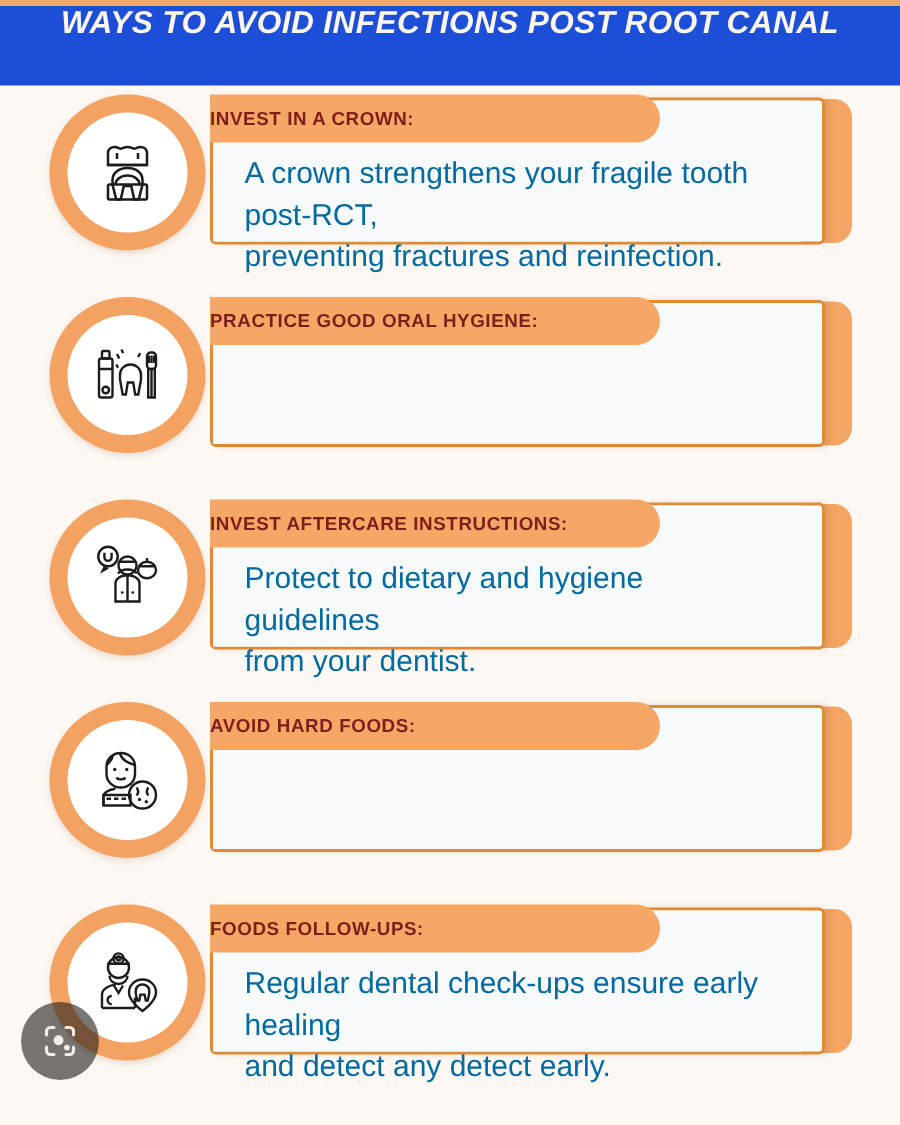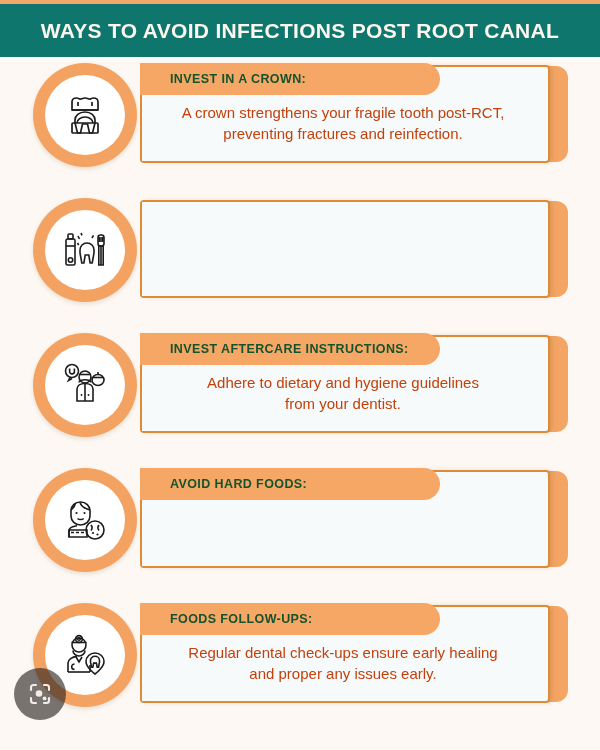--- a/index.html
+++ b/index.html
@@ -7,22 +7,22 @@
     width:600px;height:750px;overflow:hidden;position:relative;
     background:#fdf8f3;
     font-family:"Liberation Sans",sans-serif;
   }
   #page{position:absolute;inset:0;background:#fdf8f3;}
 
   
   .topline{position:absolute;left:0;top:0;width:600px;height:4px;background:#f3a768;}
   .header-band{
     position:absolute;left:0;top:4px;width:600px;height:53px;
-    background:#0f766e;
-    display:flex;align-items:center;justify-content:center;
+    background:#1d4ed8;
+    display:flex;align-items:flex-start;justify-content:center;font-style:italic;
   }
   .header-title{
     color:#fdf6ee;font-size:21px;font-weight:bold;
     letter-spacing:.3px;white-space:nowrap;
     font-family:"Liberation Sans",sans-serif;
     text-align:center;
   }
 
   
   .cards{position:absolute;left:0;top:57px;width:600px;}
@@ -47,27 +47,27 @@
     background:#f7fafb;
   }
   
   .tab{
     position:absolute;left:140px;top:6px;width:300px;height:32px;
     background:#f6a765;
     border-radius:0 16px 16px 0;
     display:flex;align-items:center;
   }
   .tab-label{
-    color:#14532d;font-size:12.5px;font-weight:bold;letter-spacing:.4px;
-    margin-left:30px;white-space:nowrap;
+    color:#7f1d1d;font-size:12.5px;font-weight:bold;letter-spacing:.4px;
+    white-space:nowrap;
   }
   
   .desc{
     position:absolute;left:163px;top:46px;width:360px;
-    color:#c2410c;font-size:15px;line-height:1.38;text-align:center;
+    color:#0369a1;font-size:20px;line-height:1.38;
   }
   .desc span{display:block;}
 
   
   .circle{
     position:absolute;left:33px;top:6px;width:104px;height:104px;
     border-radius:50%;
     background:#f4a261;
     box-shadow:0 2px 4px rgba(140,100,60,.18);
     z-index:4;
@@ -125,20 +125,23 @@
             <rect x="15" y="36" width="26" height="10" rx="1"></rect>
           </svg>
         </div>
       </div>
     </div>
 
     <div class="card">
       <div class="right-tab"></div>
       <div class="panel">
         <div class="panel-inner"></div>
+      </div>
+      <div class="tab">
+        <div class="tab-label">PRACTICE GOOD ORAL HYGIENE:</div>
       </div>
       <div class="circle">
         <div class="circle-inner">
           <svg width="56" height="56" viewBox="0 0 56 56" fill="none" stroke="#1c1c1c" stroke-width="1.6">
             <rect x="9" y="17" width="9" height="26" rx="1.5"></rect>
             <rect x="11" y="12" width="5" height="5" rx="1"></rect>
             <circle cx="13.5" cy="38" r="2.2"></circle>
             <line x1="9" y1="24" x2="18" y2="24"></line>
             <path d="M23 28c0-4 3-7 7-7s7 3 7 7v3l-1.8 10h-2.1l-1.3-8h-3.6l-1.3 8h-2.1L23 31z"></path>
             <rect x="41" y="13" width="6" height="11" rx="2.5"></rect>
@@ -155,21 +158,21 @@
 
     <div class="card">
       <div class="right-tab"></div>
       <div class="panel">
         <div class="panel-inner"></div>
       </div>
       <div class="tab">
         <div class="tab-label">INVEST AFTERCARE INSTRUCTIONS:</div>
       </div>
       <div class="desc">
-        <span>Adhere to dietary and hygiene guidelines</span>
+        <span>Protect to dietary and hygiene guidelines</span>
         <span>from your dentist.</span>
       </div>
       <div class="circle">
         <div class="circle-inner">
           <svg width="56" height="56" viewBox="0 0 56 56" fill="none" stroke="#1c1c1c" stroke-width="1.6">
             <circle cx="15" cy="14" r="6.5"></circle>
             <path d="M13 20.5l-1.5 3 3.5-2"></path>
             <path d="M12.6 11.5v3a2.4 2.4 0 0 0 4.8 0v-3"></path>
             <circle cx="28" cy="20" r="6"></circle>
             <path d="M22.5 17.5h11"></path>
@@ -217,21 +220,21 @@
     <div class="card">
       <div class="right-tab"></div>
       <div class="panel">
         <div class="panel-inner"></div>
       </div>
       <div class="tab">
         <div class="tab-label">FOODS FOLLOW-UPS:</div>
       </div>
       <div class="desc">
         <span>Regular dental check-ups ensure early healing</span>
-        <span>and proper any issues early.</span>
+        <span>and detect any detect early.</span>
       </div>
       <div class="circle">
         <div class="circle-inner">
           <svg width="56" height="56" viewBox="0 0 56 56" fill="none" stroke="#1c1c1c" stroke-width="1.6">
             <circle cx="22" cy="18" r="7"></circle>
             <path d="M14.5 15.5h15"></path>
             <circle cx="22" cy="12" r="3.4"></circle>
             <circle cx="22" cy="12" r="1.3"></circle>
             <path d="M16 23.5c0 3.2 2.7 5.5 6 5.5s6-2.3 6-5.5"></path>
             <path d="M11 45V36c0-3.4 4-6 9-6.6M33 45v-7"></path>

